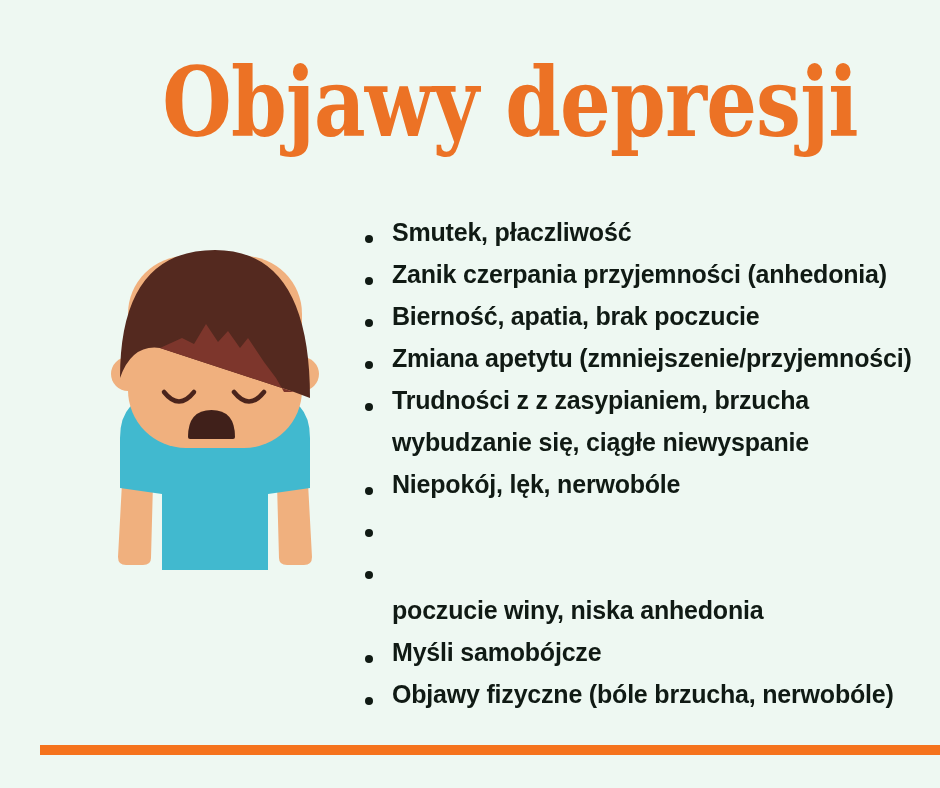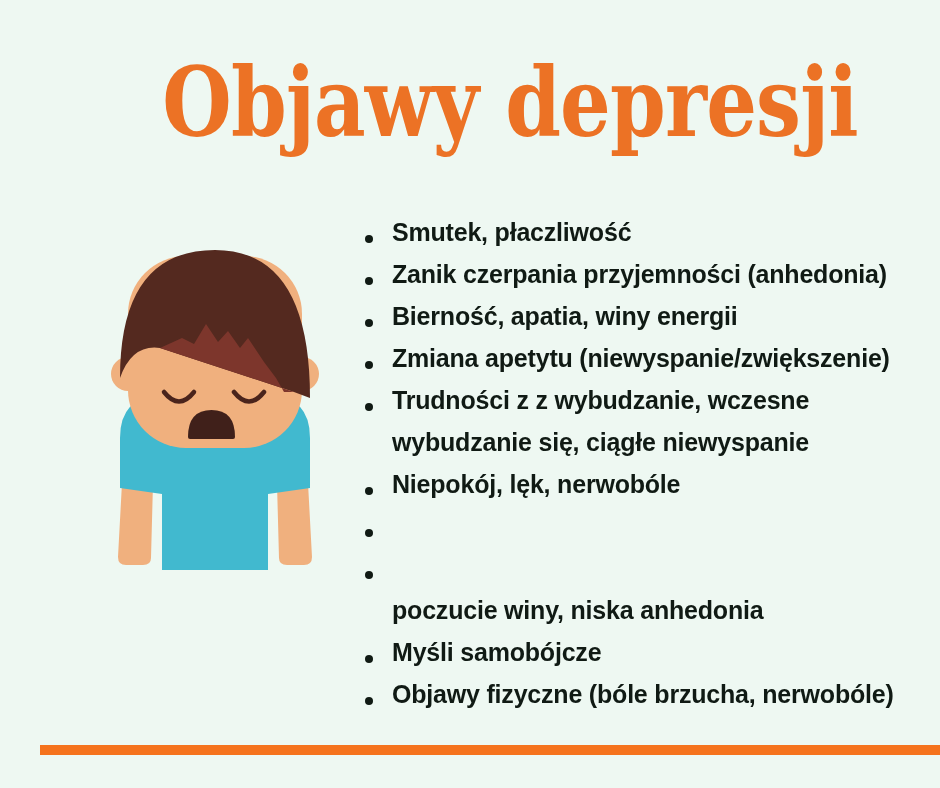--- a/index.html
+++ b/index.html
@@ -113,29 +113,29 @@
     <div class="row">
       <span class="dot"></span>
       <span class="txt">Smutek, płaczliwość</span>
     </div>
     <div class="row">
       <span class="dot"></span>
       <span class="txt">Zanik czerpania przyjemności (anhedonia)</span>
     </div>
     <div class="row">
       <span class="dot"></span>
-      <span class="txt">Bierność, apatia, winy energii</span>
+      <span class="txt">Bierność, apatia, brak poczucie</span>
     </div>
     <div class="row">
       <span class="dot"></span>
-      <span class="txt">Zmiana apetytu (niewyspanie/zwiększenie)</span>
+      <span class="txt">Zmiana apetytu (zmniejszenie/przyjemności)</span>
     </div>
     <div class="row">
       <span class="dot"></span>
-      <span class="txt">Trudności z z wybudzanie, wczesne</span>
+      <span class="txt">Trudności z z zasypianiem, brzucha</span>
     </div>
     <div class="row cont">
       <span class="dot"></span>
       <span class="txt">wybudzanie się, ciągłe niewyspanie</span>
     </div>
     <div class="row">
       <span class="dot"></span>
       <span class="txt">Niepokój, lęk, nerwobóle</span>
     </div>
     <div class="row">

